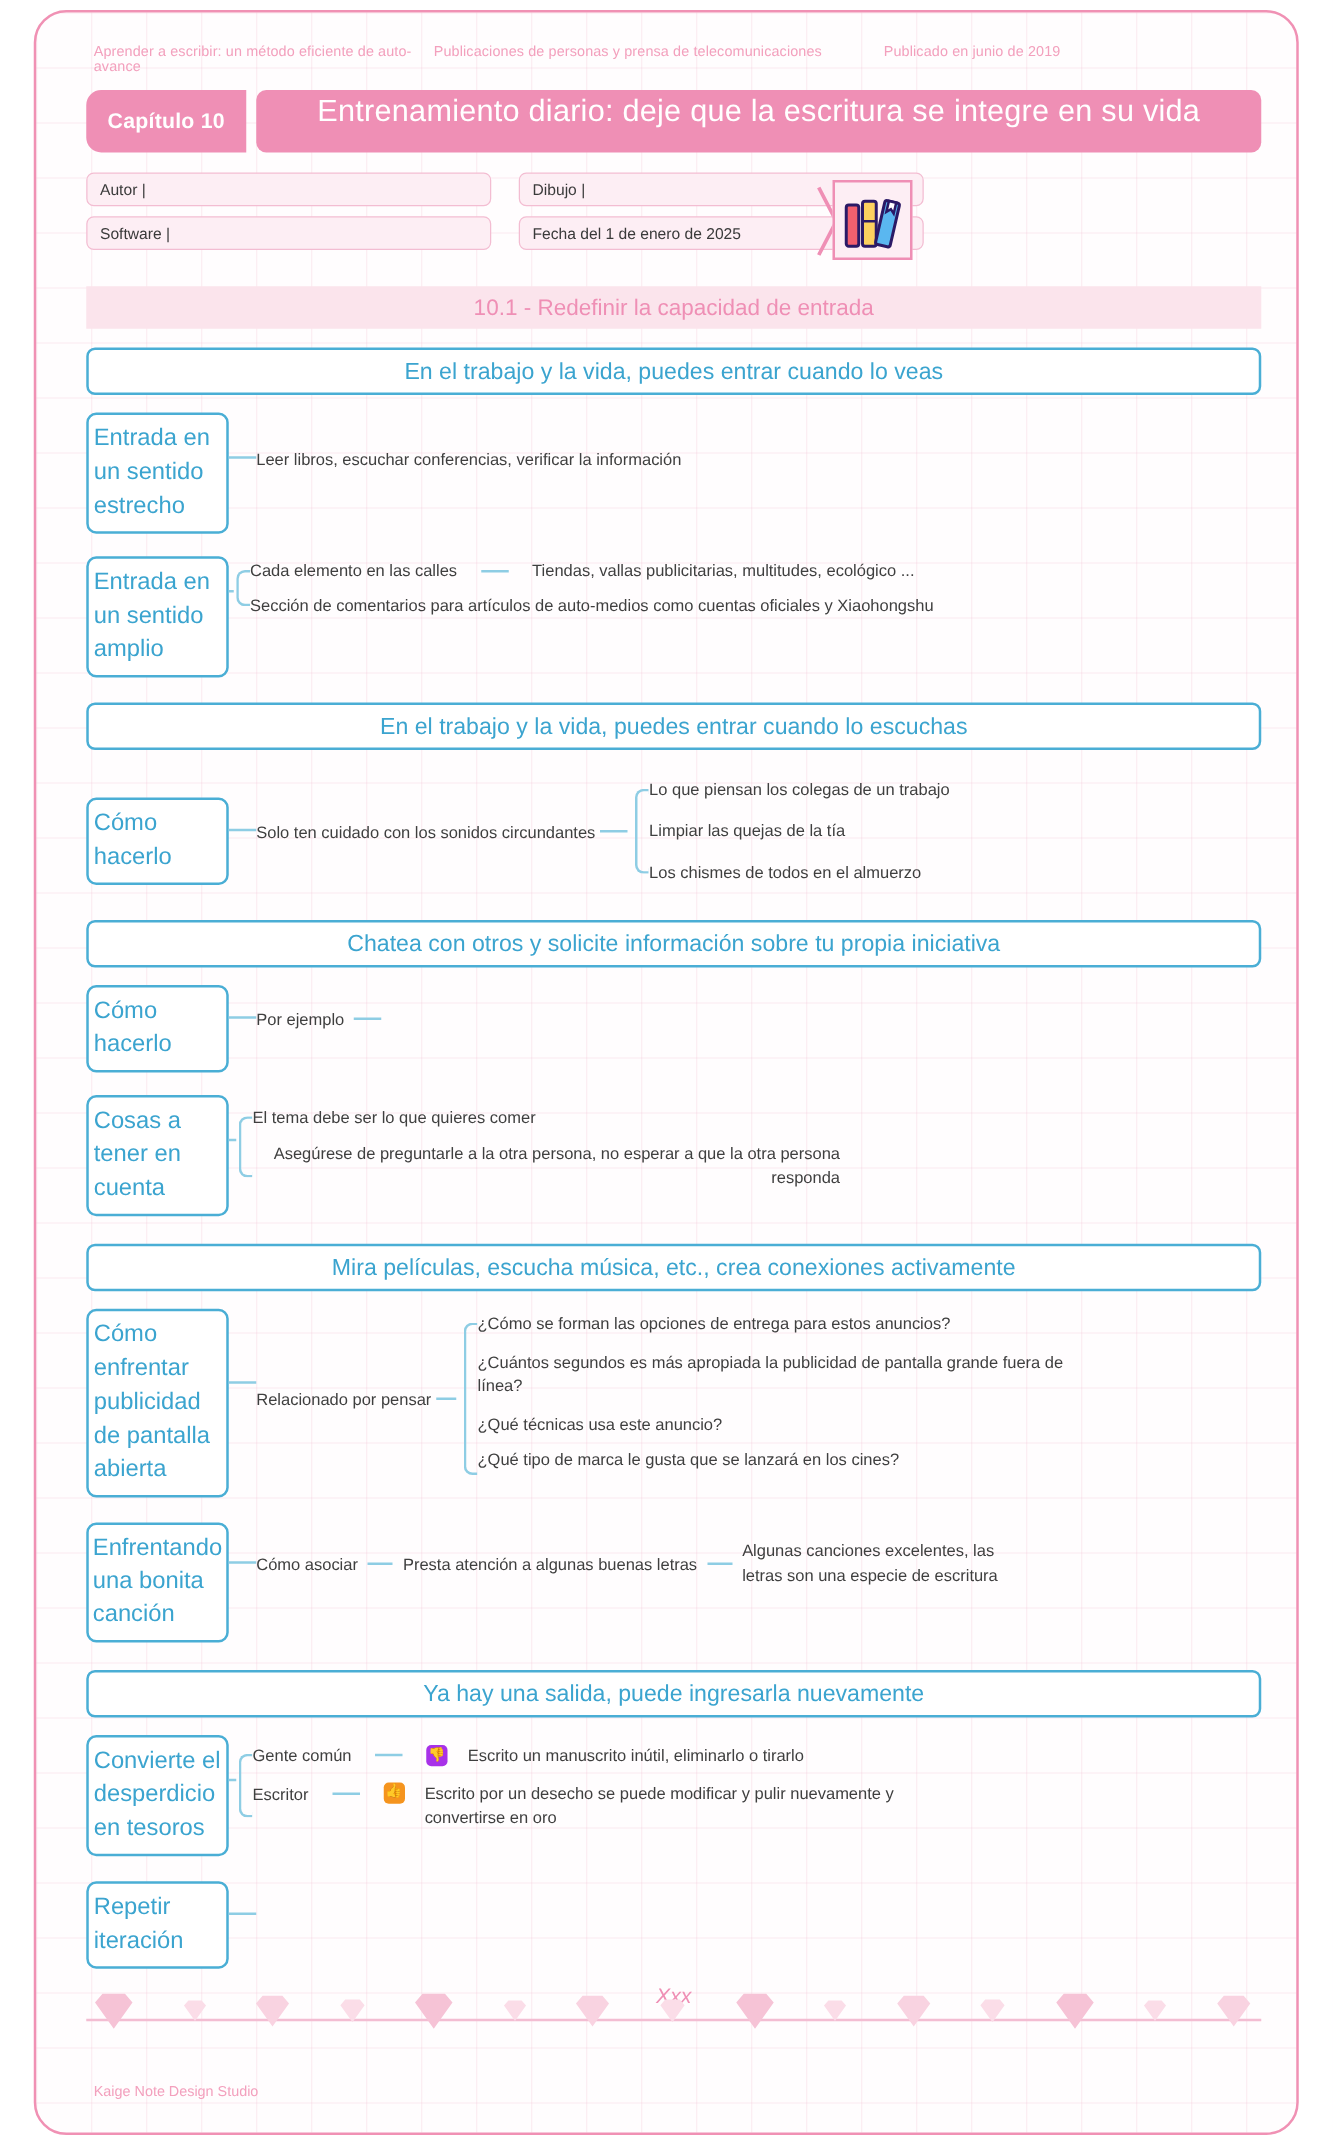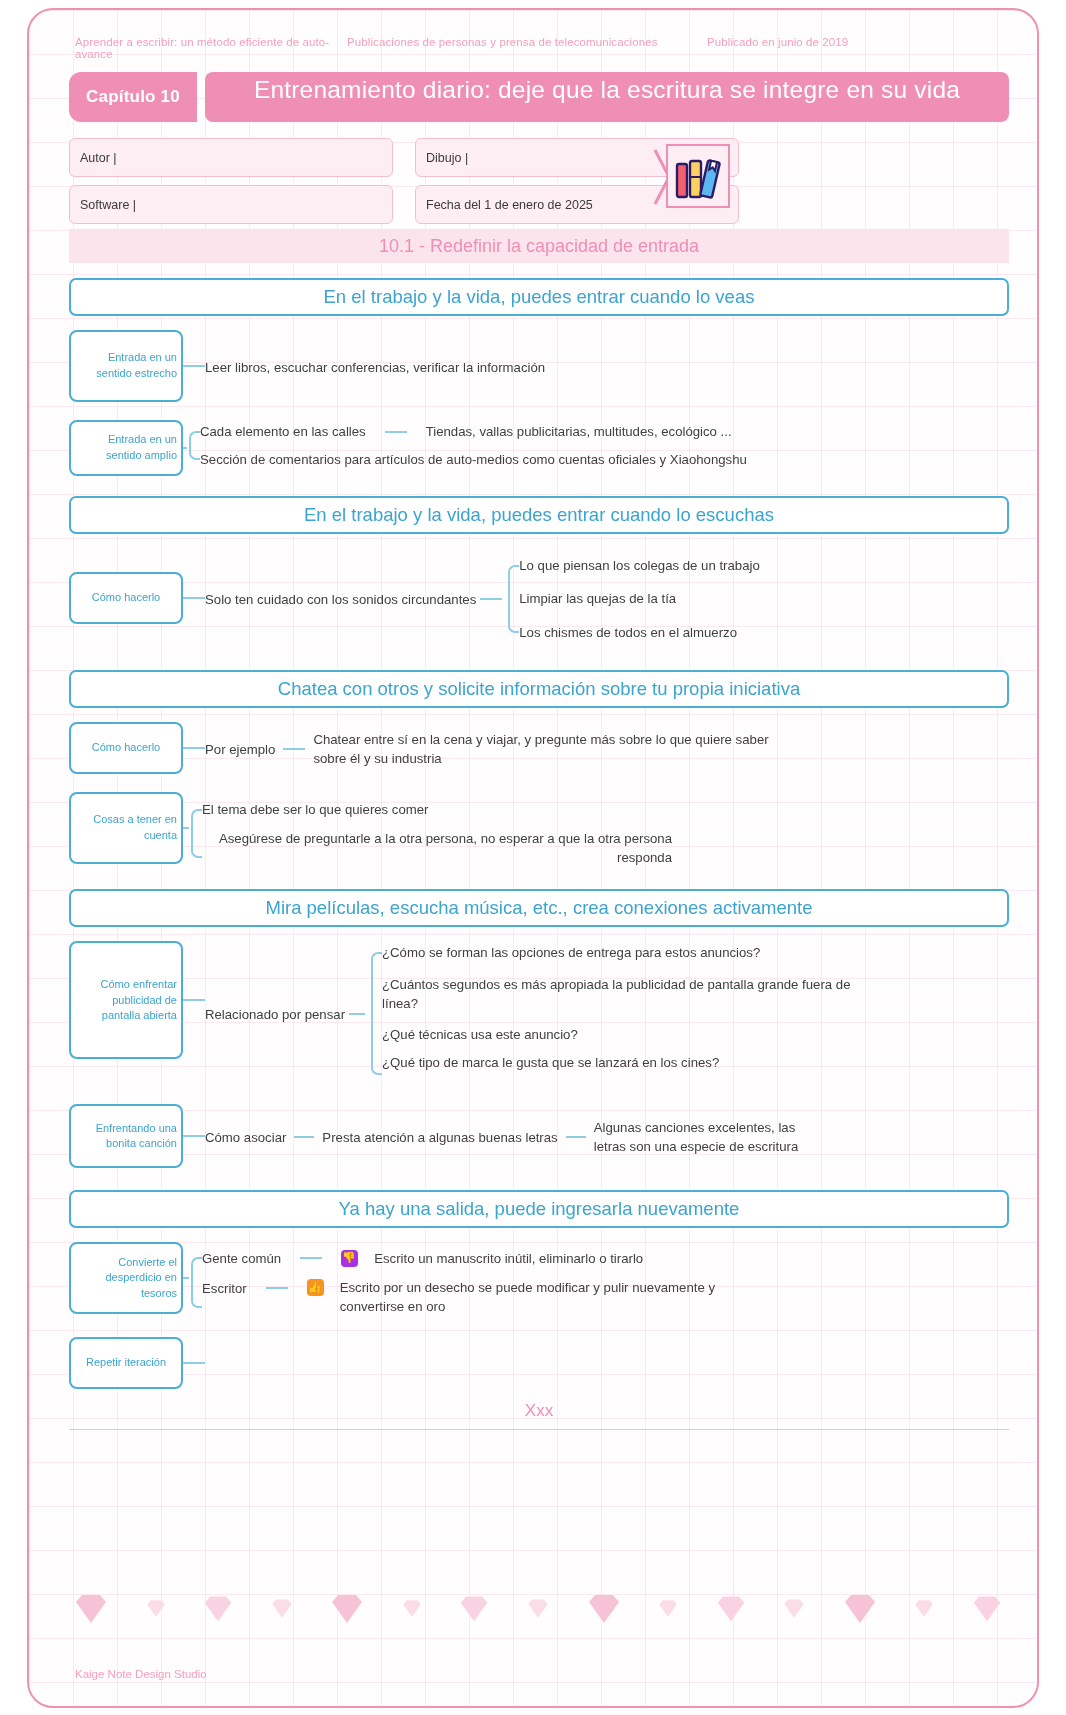--- a/index.html
+++ b/index.html
@@ -74,21 +74,21 @@
   
   .fields {
     position: absolute;
     top: 128px; left: 40px;
     width: 670px;
     display: flex;
     gap: 22px;
   }
   .fieldcol { display: flex; flex-direction: column; gap: 8px; width: 324px; }
   .field {
-    height: 39px;
+    height: 27px;
     border: 1.5px solid #f3bdd2;
     border-radius: 6px;
     background: #fdeef4;
     display: flex; align-items: center;
     padding: 0 10px;
     font-size: 12.5px;
     color: #3a3a3a;
   }
 
   
@@ -143,23 +143,23 @@
   }
 
   .label-box {
     width: 114px;
     min-height: 42px;
     flex: 0 0 114px;
     border: 2px solid #4aaed5;
     border-radius: 8px;
     background: #ffffff;
     color: #3ba4cf;
-    font-size: 11px;
+    font-size: 19px;
     line-height: 1.42;
-    text-align: right;
+    text-align: left;
     display: flex; align-items: center; justify-content: center;
     padding: 6px 4px;
   }
 
   .conn {
     flex: 0 0 auto;
     display: flex;
     align-items: center;
     height: 20px;
   }
@@ -225,20 +225,21 @@
     color: #fff; font-size: 11px;
     display: flex; align-items: center; justify-content: center;
   }
 
   
   .xxx {
     text-align: center;
     color: #ef8fb5;
     font-size: 17px;
     margin-top: 12px;
+    font-style: italic;
   }
   .hr {
     height: 1.5px;
     background: #f3bdd2;
     margin-top: 8px;
   }
   .gems {
     position: absolute;
     left: 45px; right: 35px;
     bottom: 72px;
@@ -351,21 +352,20 @@
     <div class="band">Chatea con otros y solicite información sobre tu propia iniciativa</div>
 
     <div class="row" style="margin-bottom:18px;">
       <div class="label-box" style="min-height:52px;">Cómo hacerlo</div>
       <div class="conn" style="height:52px;">
           <div class="dash d1"></div>
         </div>
       <div class="content" style="display:flex;align-items:center;min-height:52px;">
         <div class="mid-label">Por ejemplo</div>
         <span class="dash" style="width:22px;margin:0 8px;"></span>
-        <div class="txt" style="flex:1;max-width:460px;">Chatear entre sí en la cena y viajar, y pregunte más sobre lo que quiere saber sobre él y su industria</div>
       </div>
     </div>
 
     <div class="row" style="margin-bottom:22px;">
       <div class="label-box" style="min-height:72px;">Cosas a tener en cuenta</div>
       <div class="conn" style="height:72px;">
           <div class="dash" style="width:6px"></div>
         </div>
       <div class="content" style="padding-top:8px;">
         <div class="bracket">

